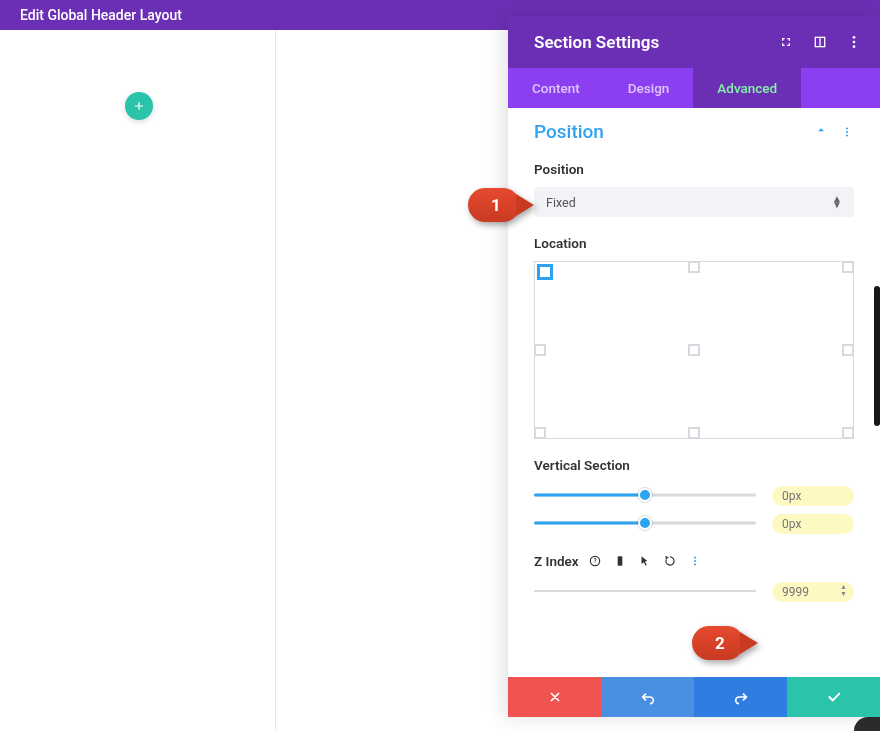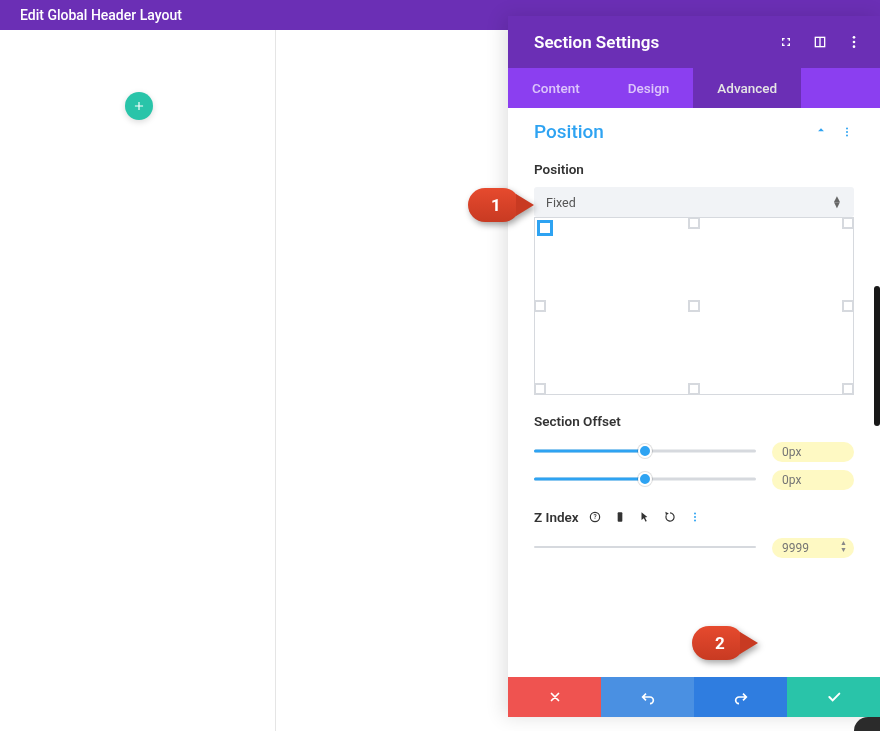--- a/index.html
+++ b/index.html
@@ -108,21 +108,21 @@
       display: flex;
       align-items: center;
       justify-content: center;
       color: rgba(255,255,255,0.7);
       font-size: 13.5px;
       font-weight: 500;
       cursor: pointer;
     }
     .tab.active {
       background: #6b2fb5;
-      color: #e5e5e5;
+      color: #86efac;
     }
     .panel-body {
       flex: 1;
       overflow: hidden;
       padding: 12px 26px 8px 26px;
       position: relative;
     }
     .section-title-row {
       display: flex;
       align-items: center;
@@ -427,33 +427,34 @@
 
     <div class="field-label">Position</div>
     <div class="select">
       <span>Fixed</span>
       <span class="select-arrows">
           <span>▲</span>
           <span>▼</span>
         </span>
     </div>
 
+    <div class="field-label">Location</div>
     <div class="location-grid">
       <div class="loc-handle selected" style="top:2px;left:2px"></div>
       <div class="loc-handle" style="top:-1px;left:50%;transform:translateX(-50%)"></div>
       <div class="loc-handle" style="top:-1px;right:-1px"></div>
       <div class="loc-handle" style="top:50%;left:-1px;transform:translateY(-50%)"></div>
       <div class="loc-handle" style="top:50%;left:50%;transform:translate(-50%,-50%)"></div>
       <div class="loc-handle" style="top:50%;right:-1px;transform:translateY(-50%)"></div>
       <div class="loc-handle" style="bottom:-1px;left:-1px"></div>
       <div class="loc-handle" style="bottom:-1px;left:50%;transform:translateX(-50%)"></div>
       <div class="loc-handle" style="bottom:-1px;right:-1px"></div>
     </div>
 
-    <div class="field-label">Section Offset</div>
+    <div class="field-label">Vertical Section</div>
     <div class="slider-row">
       <div class="slider">
         <div class="slider-track"></div>
         <div class="slider-fill" style="width:50%"></div>
         <div class="slider-thumb" style="left:50%"></div>
       </div>
       <div class="input-wrap">
         <input class="value-box" placeholder="0px" style="">
       </div>
     </div>

